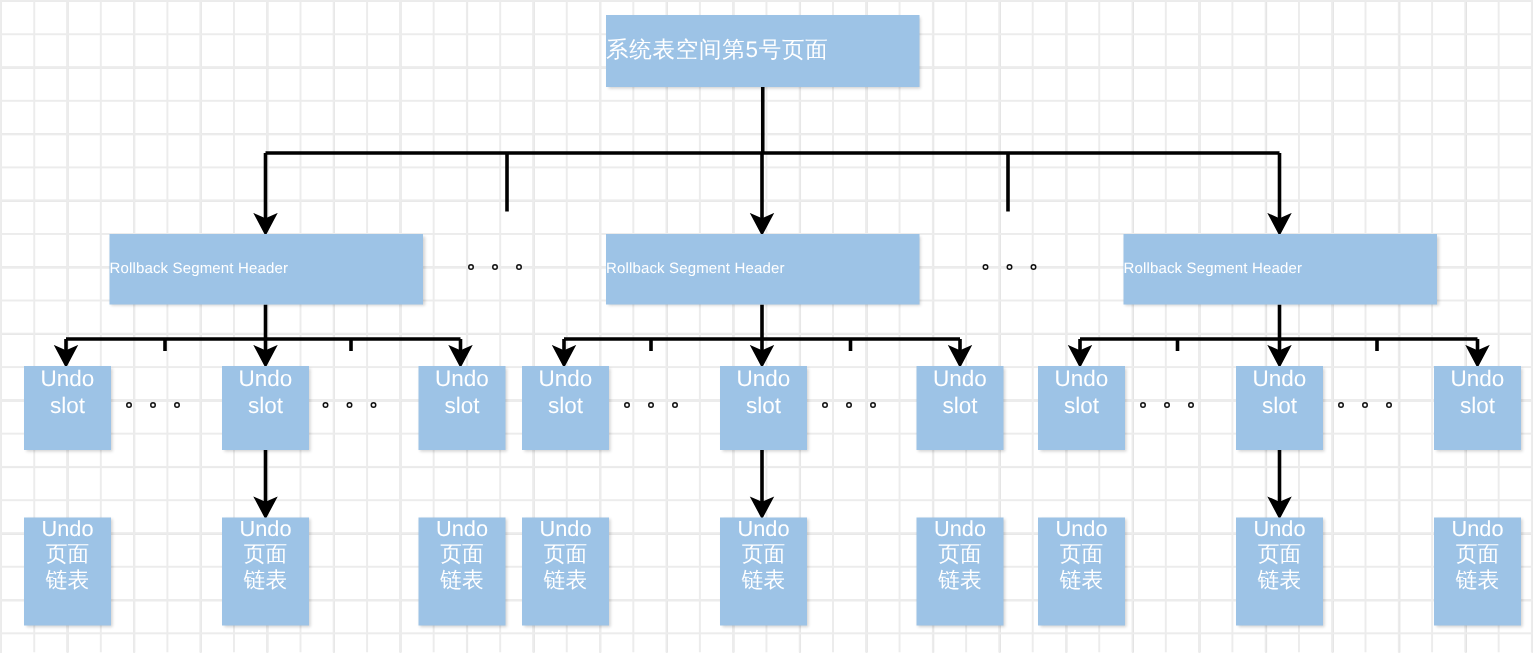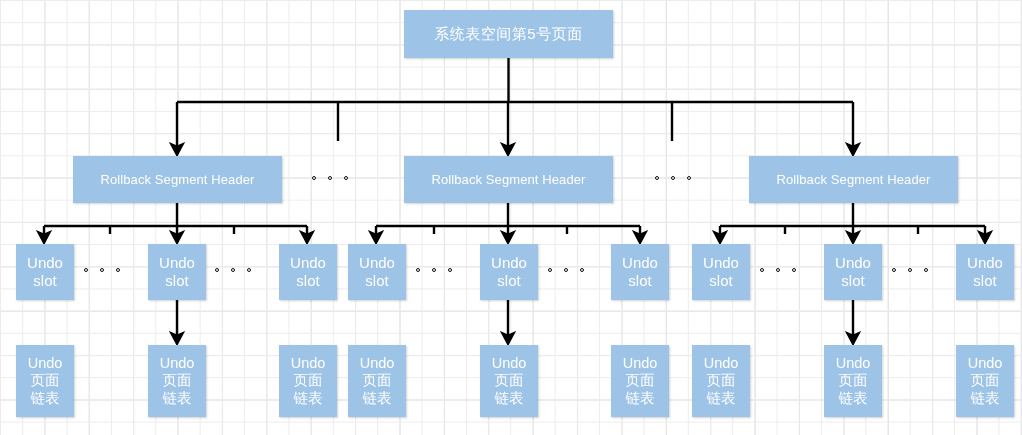--- a/index.html
+++ b/index.html
@@ -29,29 +29,29 @@
     background-size:22.2px 22.2px;
     z-index:0;
     pointer-events:none;
   }
   .box{
     position:absolute;
     background:#9dc3e6;
     color:#ffffff;
     display:flex;
     align-items:center;
-    justify-content:center;
+    justify-content:flex-start;
     text-align:center;
     box-sizing:border-box;
     line-height:1.18;
     z-index:3;
     box-shadow:1px 1px 2px rgba(0,0,0,0.18);
   }
   .box-root{font-size:15px;letter-spacing:.5px;}
-  .box-rsh{font-size:13px;letter-spacing:.1px;}
+  .box-rsh{font-size:10px;letter-spacing:.1px;}
   .box-slot{font-size:15px;}
   .box-page{font-size:14.5px;}
   .dots{
     position:absolute;
     z-index:3;
     display:flex;
     align-items:center;
     justify-content:space-between;
     color:#000000;
   }

